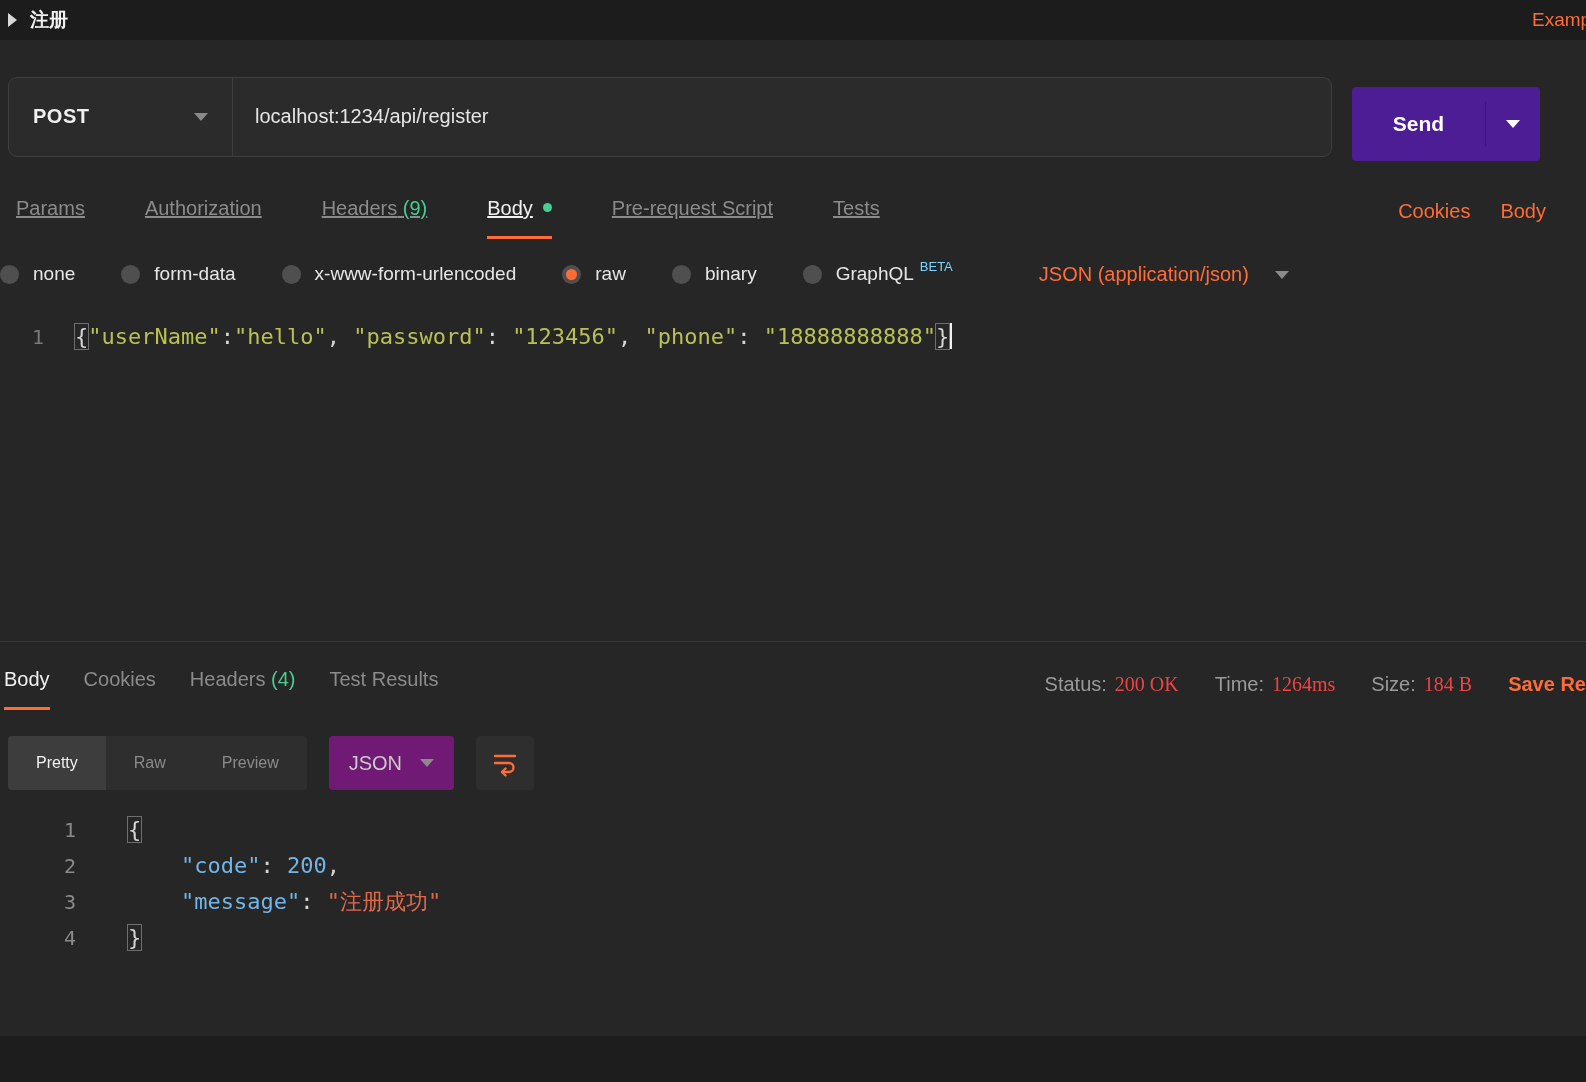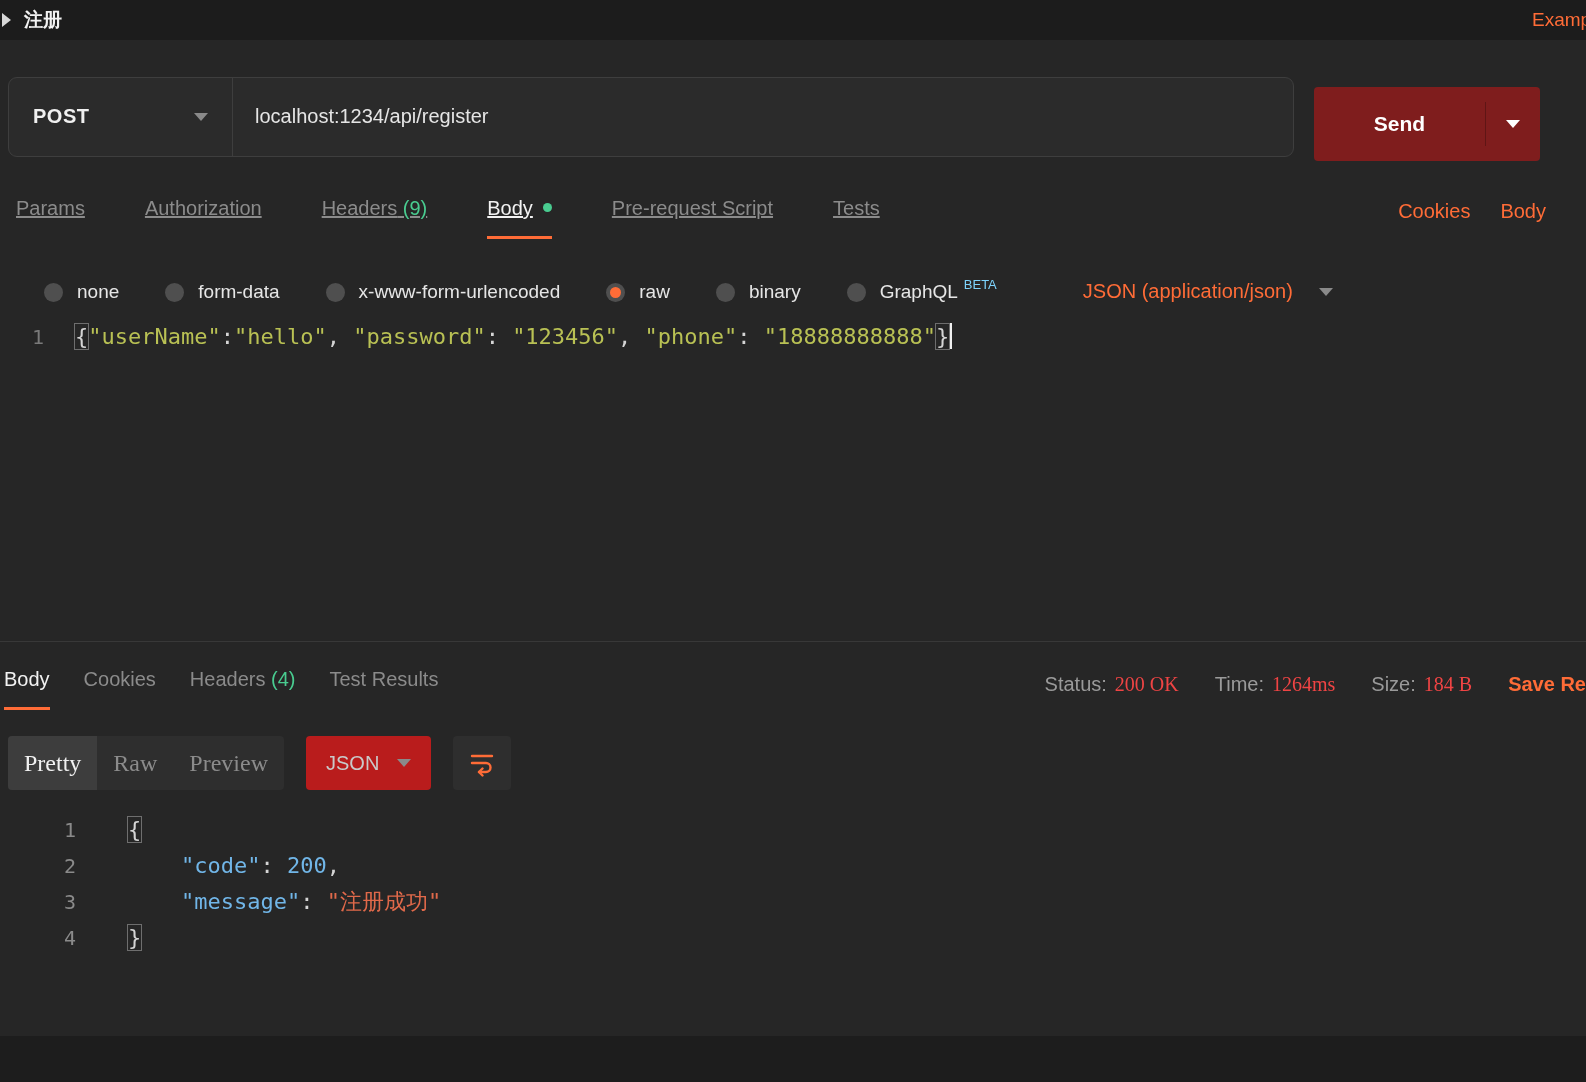--- a/index.html
+++ b/index.html
@@ -3,45 +3,45 @@
 <meta charset="utf-8">
 <style>
   * { margin:0; padding:0; box-sizing:border-box; }
   html,body { background:#262626; }
   .app {
     position:relative; width:1586px; height:1082px; overflow:hidden;
     background:#262626; color:#e8e8e8;
     font-family:"Liberation Sans","DejaVu Sans",sans-serif;
   }
   
-  .topbar { height:40px; background:#1c1c1c; display:flex; align-items:center; padding-left:2px; position:relative; }
+  .topbar { height:40px; background:#1c1c1c; display:flex; align-items:center; padding-left:8px; position:relative; }
   .tri-right { width:0; height:0; border-top:7px solid transparent; border-bottom:7px solid transparent; border-left:9px solid #d8d8d8; margin-right:13px; }
   .tab-title { font-size:19px; font-weight:700; color:#f2f2f2; }
   .examples { position:absolute; left:1532px; top:9px; color:#ff6c37; font-size:19px; white-space:nowrap; }
   
   .url-row { display:flex; align-items:center; margin:32px 46px 0 8px; gap:20px; }
   .url-group { flex:1; display:flex; align-items:stretch; height:80px; background:#2b2b2b; border:1px solid #3e3e3e; border-radius:9px; }
   .method { width:224px; display:flex; align-items:center; justify-content:space-between; padding:0 24px; border-right:1px solid #3e3e3e; font-size:20px; font-weight:600; letter-spacing:.5px; color:#f0f0f0; cursor:pointer; }
   .caret-down { width:0; height:0; border-left:7px solid transparent; border-right:7px solid transparent; border-top:8px solid #8a8a8a; }
   .caret-down.white { border-top-color:#ffffff; }
   .url-input { flex:1; background:transparent; border:none; outline:none; color:#e5e5e5; font-size:20px; padding:0 22px; font-family:inherit; }
-  .send-btn { width:226px; height:74px; background:#7f1d1d; border-radius:4px; display:flex; align-items:center; cursor:pointer;margin-top:15px; }
+  .send-btn { width:188px; height:74px; background:#4c1d95; border-radius:4px; display:flex; align-items:center; cursor:pointer;margin-top:15px; }
   .send-label { flex:1; text-align:center; font-size:21px; font-weight:600; color:#ffffff; }
   .send-divider { width:1px; height:44px; background:rgba(0,0,0,.25); }
   .send-caret { width:54px; display:flex; justify-content:center; }
   
   .tabs-row { display:flex; align-items:flex-end; margin-top:36px; padding:0 40px 0 16px; }
   .tab { margin-right:60px; padding-bottom:16px; font-size:20px; color:#8b8b8b; border-bottom:3px solid transparent; display:flex; align-items:center; gap:10px; cursor:pointer;text-decoration:underline; }
   .tab.active { color:#f2f2f2; border-color:#ff6c37; }
   .count { color:#49cc90; white-space:pre; }
   .green-dot { width:9px; height:9px; border-radius:50%; background:#49cc90; margin-top:-2px; }
   .tab-links { margin-left:auto; display:flex; gap:30px; padding-bottom:16px; }
   .link { color:#ff6c37; font-size:20px; cursor:pointer; }
   
-  .radio-row { display:flex; align-items:flex-end; margin-top:24px; height:40px; font-size:19px;margin-left:44px; }
+  .radio-row { display:flex; align-items:flex-start; margin-top:24px; height:40px; font-size:19px; }
   .radio-item { display:flex; align-items:center; margin-right:46px; cursor:pointer; color:#e6e6e6; }
   .radio { width:19px; height:19px; border-radius:50%; background:#4f4f4f; margin-right:14px; position:relative; flex:none; }
   .radio.selected::after { content:""; position:absolute; inset:4px; border-radius:50%; background:#ff6c37; }
   .beta { font-size:13px; color:#7dd3fc; margin-left:6px; transform:translateY(-8px); display:inline-block; }
   .content-type { margin-left:40px; display:flex; align-items:center; gap:26px; color:#ff6c37; font-size:20px; cursor:pointer; }
   
   .req-editor { margin-top:16px; height:322px; display:flex; font-family:"DejaVu Sans Mono",monospace; font-size:22px; cursor:text; }
   .req-gutter { width:44px; text-align:right; color:#7a7a7a; font-size:20px; line-height:36px; flex:none; }
   .req-code { padding-left:31px; line-height:36px; white-space:pre; }
   .tok-punct { color:#d5d5d5; }
@@ -53,23 +53,23 @@
   .resp-header { display:flex; align-items:flex-end; padding:26px 0 0 4px; }
   .resp-tab { margin-right:34px; padding-bottom:16px; font-size:20px; color:#8b8b8b; border-bottom:3px solid transparent; cursor:pointer; }
   .resp-tab.active { color:#f2f2f2; border-color:#ff6c37; }
   .resp-meta { margin-left:auto; margin-right:-70px; display:flex; align-items:center; gap:36px; padding-bottom:14px; font-size:20px; white-space:nowrap; }
   .meta-label { color:#9a9a9a; margin-right:8px; }
   .meta-value { color:#ef4444;font-family:Liberation Serif, serif; }
   .save { color:#ff6c37; font-weight:700; cursor:pointer; }
   
   .resp-toolbar { display:flex; align-items:center; margin:26px 0 0 8px; gap:22px; }
   .mode-group { display:flex; background:#2e2e2e; border-radius:4px; overflow:hidden; height:54px; }
-  .mode { padding:0 16px; display:flex; align-items:center; font-size:24px; color:#8b8b8b; cursor:pointer;font-family:Liberation Serif, serif; }
+  .mode { padding:0 28px; display:flex; align-items:center; font-size:16px; color:#8b8b8b; cursor:pointer; }
   .mode.active { background:#3d3d3d; color:#f0f0f0; }
-  .format-select { height:54px; background:#b91c1c; border-radius:4px; display:flex; align-items:center; gap:18px; padding:0 20px; font-size:20px; color:#c9c9c9; cursor:pointer; }
+  .format-select { height:54px; background:#701a75; border-radius:4px; display:flex; align-items:center; gap:18px; padding:0 20px; font-size:20px; color:#c9c9c9; cursor:pointer; }
   .wrap-btn { height:54px; width:58px; background:#2e2e2e; border-radius:4px; display:flex; align-items:center; justify-content:center; cursor:pointer; }
   
   .resp-editor { margin-top:22px; font-family:"DejaVu Sans Mono",monospace; font-size:22px; cursor:text; }
   .code-row { display:flex; line-height:36px; }
   .rgutter { width:76px; text-align:right; color:#8a8a8a; font-size:20px; flex:none; }
   .rcode { padding-left:52px; white-space:pre; color:#d5d5d5; }
   .resp-editor .tok-key { color:#71b6e8; }
   .resp-editor .tok-number { color:#71b6e8; }
   .resp-editor .tok-string { color:#e0694a; }
   

